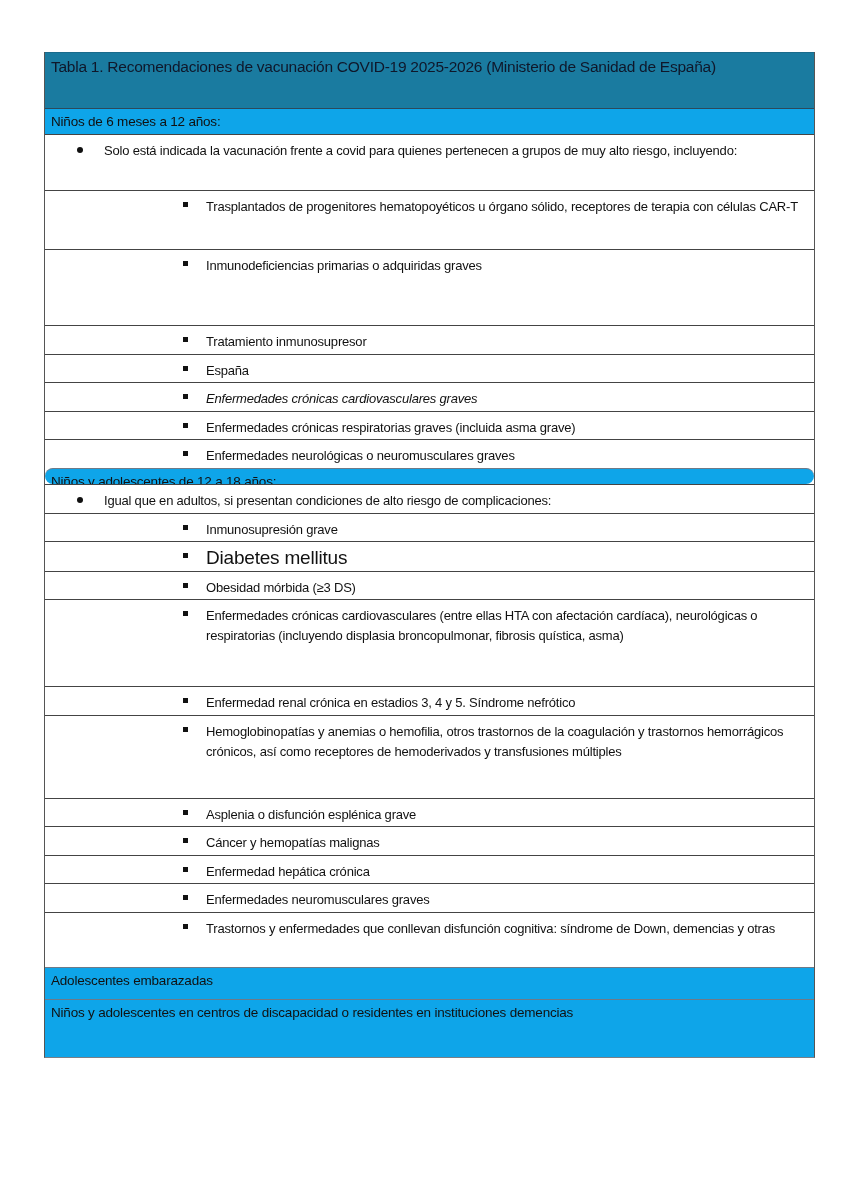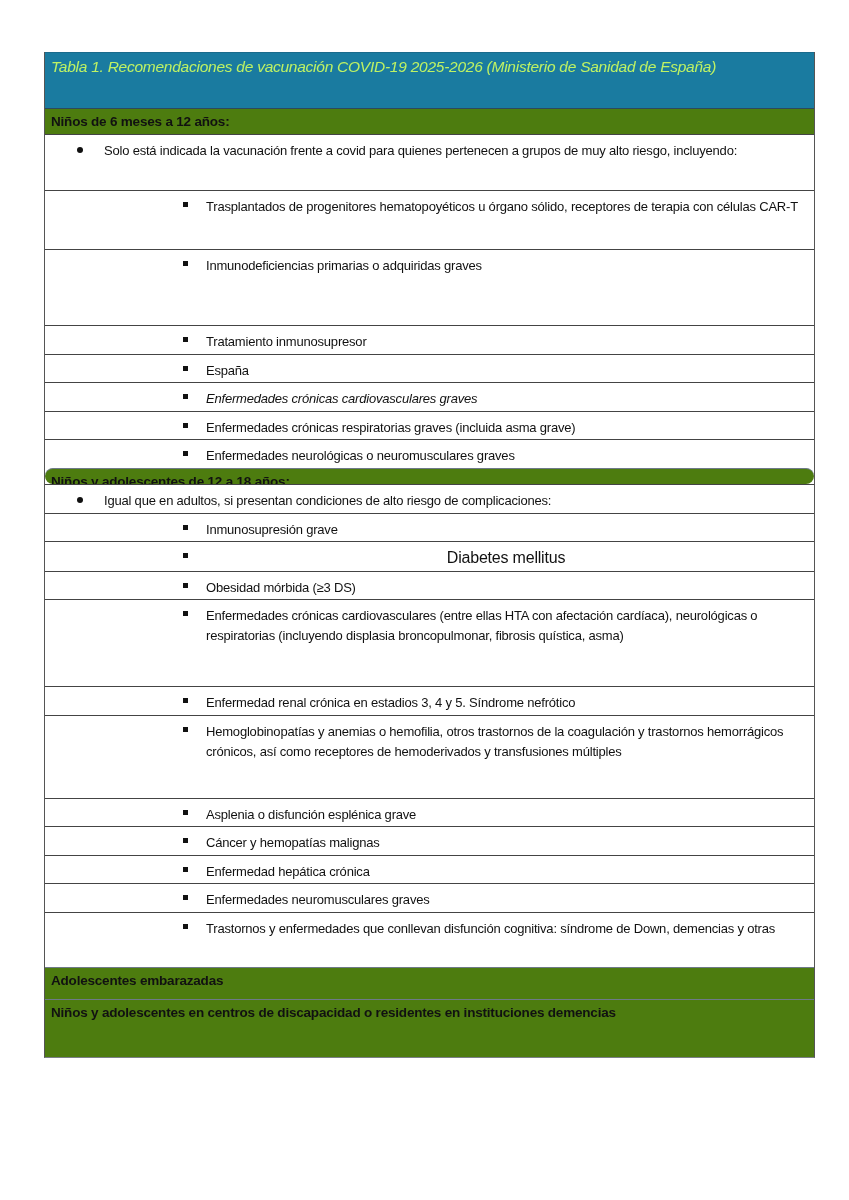--- a/index.html
+++ b/index.html
@@ -1,33 +1,33 @@
 <!DOCTYPE html>
 <html><head>
 <meta charset="utf-8">
 <style>
   html, body { margin: 0; padding: 0; background: #ffffff; }
   body { width: 849px; height: 1200px; position: relative; overflow: hidden;
          font-family: "Liberation Sans", "DejaVu Sans", sans-serif; color: #111; }
   .table { position: absolute; left: 44px; top: 52px; width: 769px;
            border-left: 1px solid #555; border-right: 1px solid #555; border-bottom: 1.5px solid #7a7f86; }
   .row { position: relative; box-sizing: border-box; border-top: 1px solid #444; }
-  .row.title { background: #1a7ba0; border-top: 1px solid #1a6b8c; color: #bef264;
-               font-size: 15.5px; letter-spacing: -0.25px; padding: 4px 0 0 6px; font-style: italic; }
-  .row.section { background: #4d7c0f; font-weight: bold; font-size: 13.5px; letter-spacing: -0.2px;
+  .row.title { background: #1a7ba0; border-top: 1px solid #1a6b8c; color: #0f172a;
+               font-size: 15.5px; letter-spacing: -0.25px; padding: 4px 0 0 6px; }
+  .row.section { background: #0ea5e9; font-weight: normal; font-size: 13.5px; letter-spacing: -0.2px;
                  padding: 5px 0 0 6px; border-top: 1.5px solid #6e7a88; }
   .row.section.first { border-top: 1.5px solid #2c4a5c; }
   .row.plain { background: #ffffff; font-size: 13px; letter-spacing: -0.2px; }
   .row.lvl1 { padding: 6px 0 0 59px; }
   .row.lvl2 { padding: 6px 0 0 161px; }
   .bul { position: absolute; top: 7px; }
   .lvl1 .bul { left: 32px; width: 6px; height: 6px; border-radius: 50%; background: #111; top: 12px; }
   .lvl2 .bul { left: 138px; width: 5px; height: 5px; background: #111; top: 11px; }
   .txt { display: block; line-height: 20px; padding-right: 8px; }
-  .big { font-size: 16px; text-align: center; }
+  .big { font-size: 19px; }
 </style>
 </head>
 <body>
 
 <div class="table">
   <div class="row title" style="height:56px;">
     <span class="txt">Tabla 1. Recomendaciones de vacunación COVID-19 2025-2026 (Ministerio de Sanidad de España)</span>
   </div>
 
   <div class="row section first" style="height:26px;">

